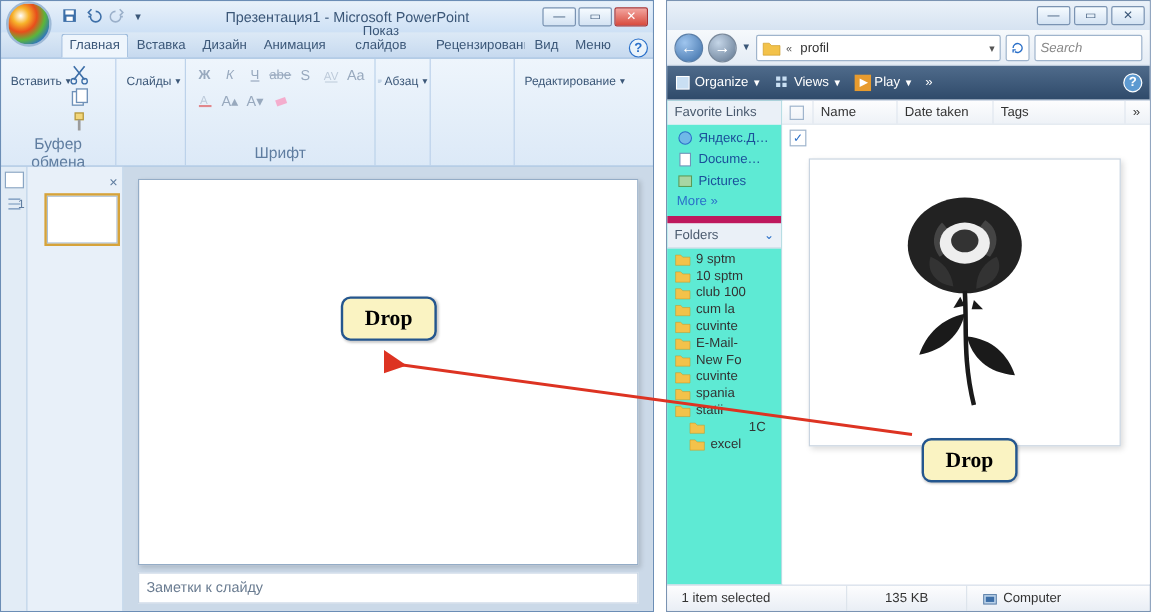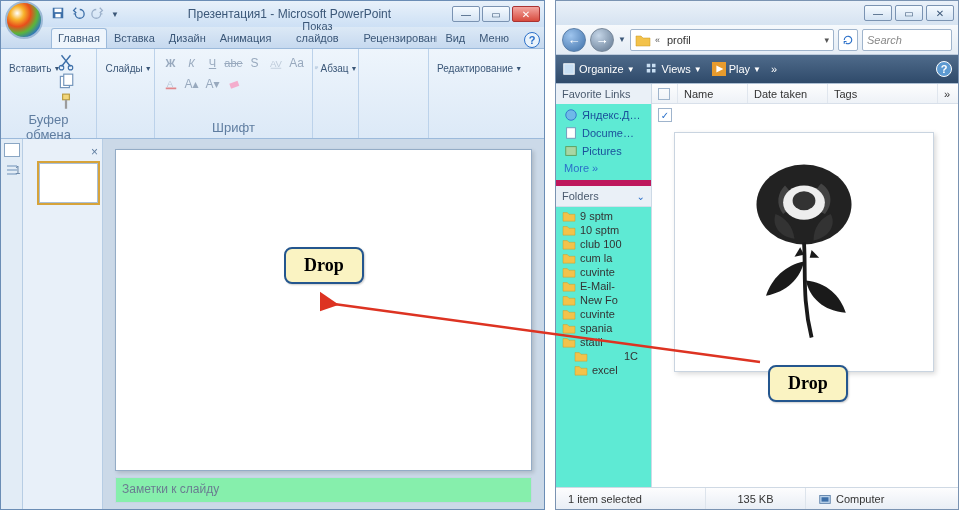--- a/index.html
+++ b/index.html
@@ -35,21 +35,21 @@
   .fcell { border:0; background:transparent; display:flex; align-items:center; justify-content:center; color:#98a9be; font-size:12px; }
   .fcell svg{width:14px;height:14px;opacity:.55}
 
   .pp-body { flex:1; display:flex; background:#dfe8f2; min-height:0;}
   .pp-rail { width:22px; background:#e2ecf6; border-right:1px solid #b7cde4; display:flex; flex-direction:column; align-items:center; padding-top:4px; gap:6px;}
   .thumb-pane { width:80px; background:#e8f0f9; border-right:1px solid #b7cde4; padding:6px 4px;}
   .thumb { border:1px solid #a9bfd8; background:#fff; height:40px; position:relative;}
   .thumb-num { position:absolute; left:-12px; top:2px; font-size:10px; color:#5f7da0;}
   .slide-area { flex:1; background:#cbd9e8; display:flex; flex-direction:column; }
   .slide-canvas { flex:1; margin:10px 12px 6px 12px; background:#fff; border:1px solid #94acc6; box-shadow:2px 2px 4px rgba(0,0,0,.15); position:relative;}
-  .notes { margin:0 12px 6px 12px; background:#86efac; border:1px solid #c6d4e4; padding:4px 6px; color:#6a7c91; font-size:12px; height:26px;}
+  .notes { margin:0 12px 6px 12px; background:#ffffff; border:1px solid #c6d4e4; padding:4px 6px; color:#6a7c91; font-size:12px; height:26px;}
 
   
   .ex-window { position:absolute; left:555px; top:0; width:404px; height:510px; background:#f0f4f9; border:1px solid #7a93b2; display:flex; flex-direction:column;}
   .ex-titlebar { height:24px; background:linear-gradient(#eaf1f9,#d6e3f1); display:flex; justify-content:flex-end; align-items:center; padding:0 4px; gap:3px;}
   .ex-nav { height:30px; background:linear-gradient(#f6f9fc,#e4ecf5); display:flex; align-items:center; gap:4px; padding:0 6px; border-bottom:1px solid #bccadb;}
   .navbtn { width:24px; height:24px; border-radius:50%; background:radial-gradient(circle at 35% 30%,#9fc5ee,#3d6fa8); border:1px solid #5b7fa8; display:flex;align-items:center;justify-content:center;color:#fff;font-size:13px;}
   .navbtn.dis { filter:grayscale(.6) brightness(1.1);}
   .address { flex:1; background:#fff; border:1px solid #9fb4cc; height:22px; display:flex; align-items:center; padding:0 4px; gap:4px; border-radius:2px;}
   .address .folder-ico{width:16px;height:14px;}
   .address .crumb{color:#333; padding:0 3px;}

